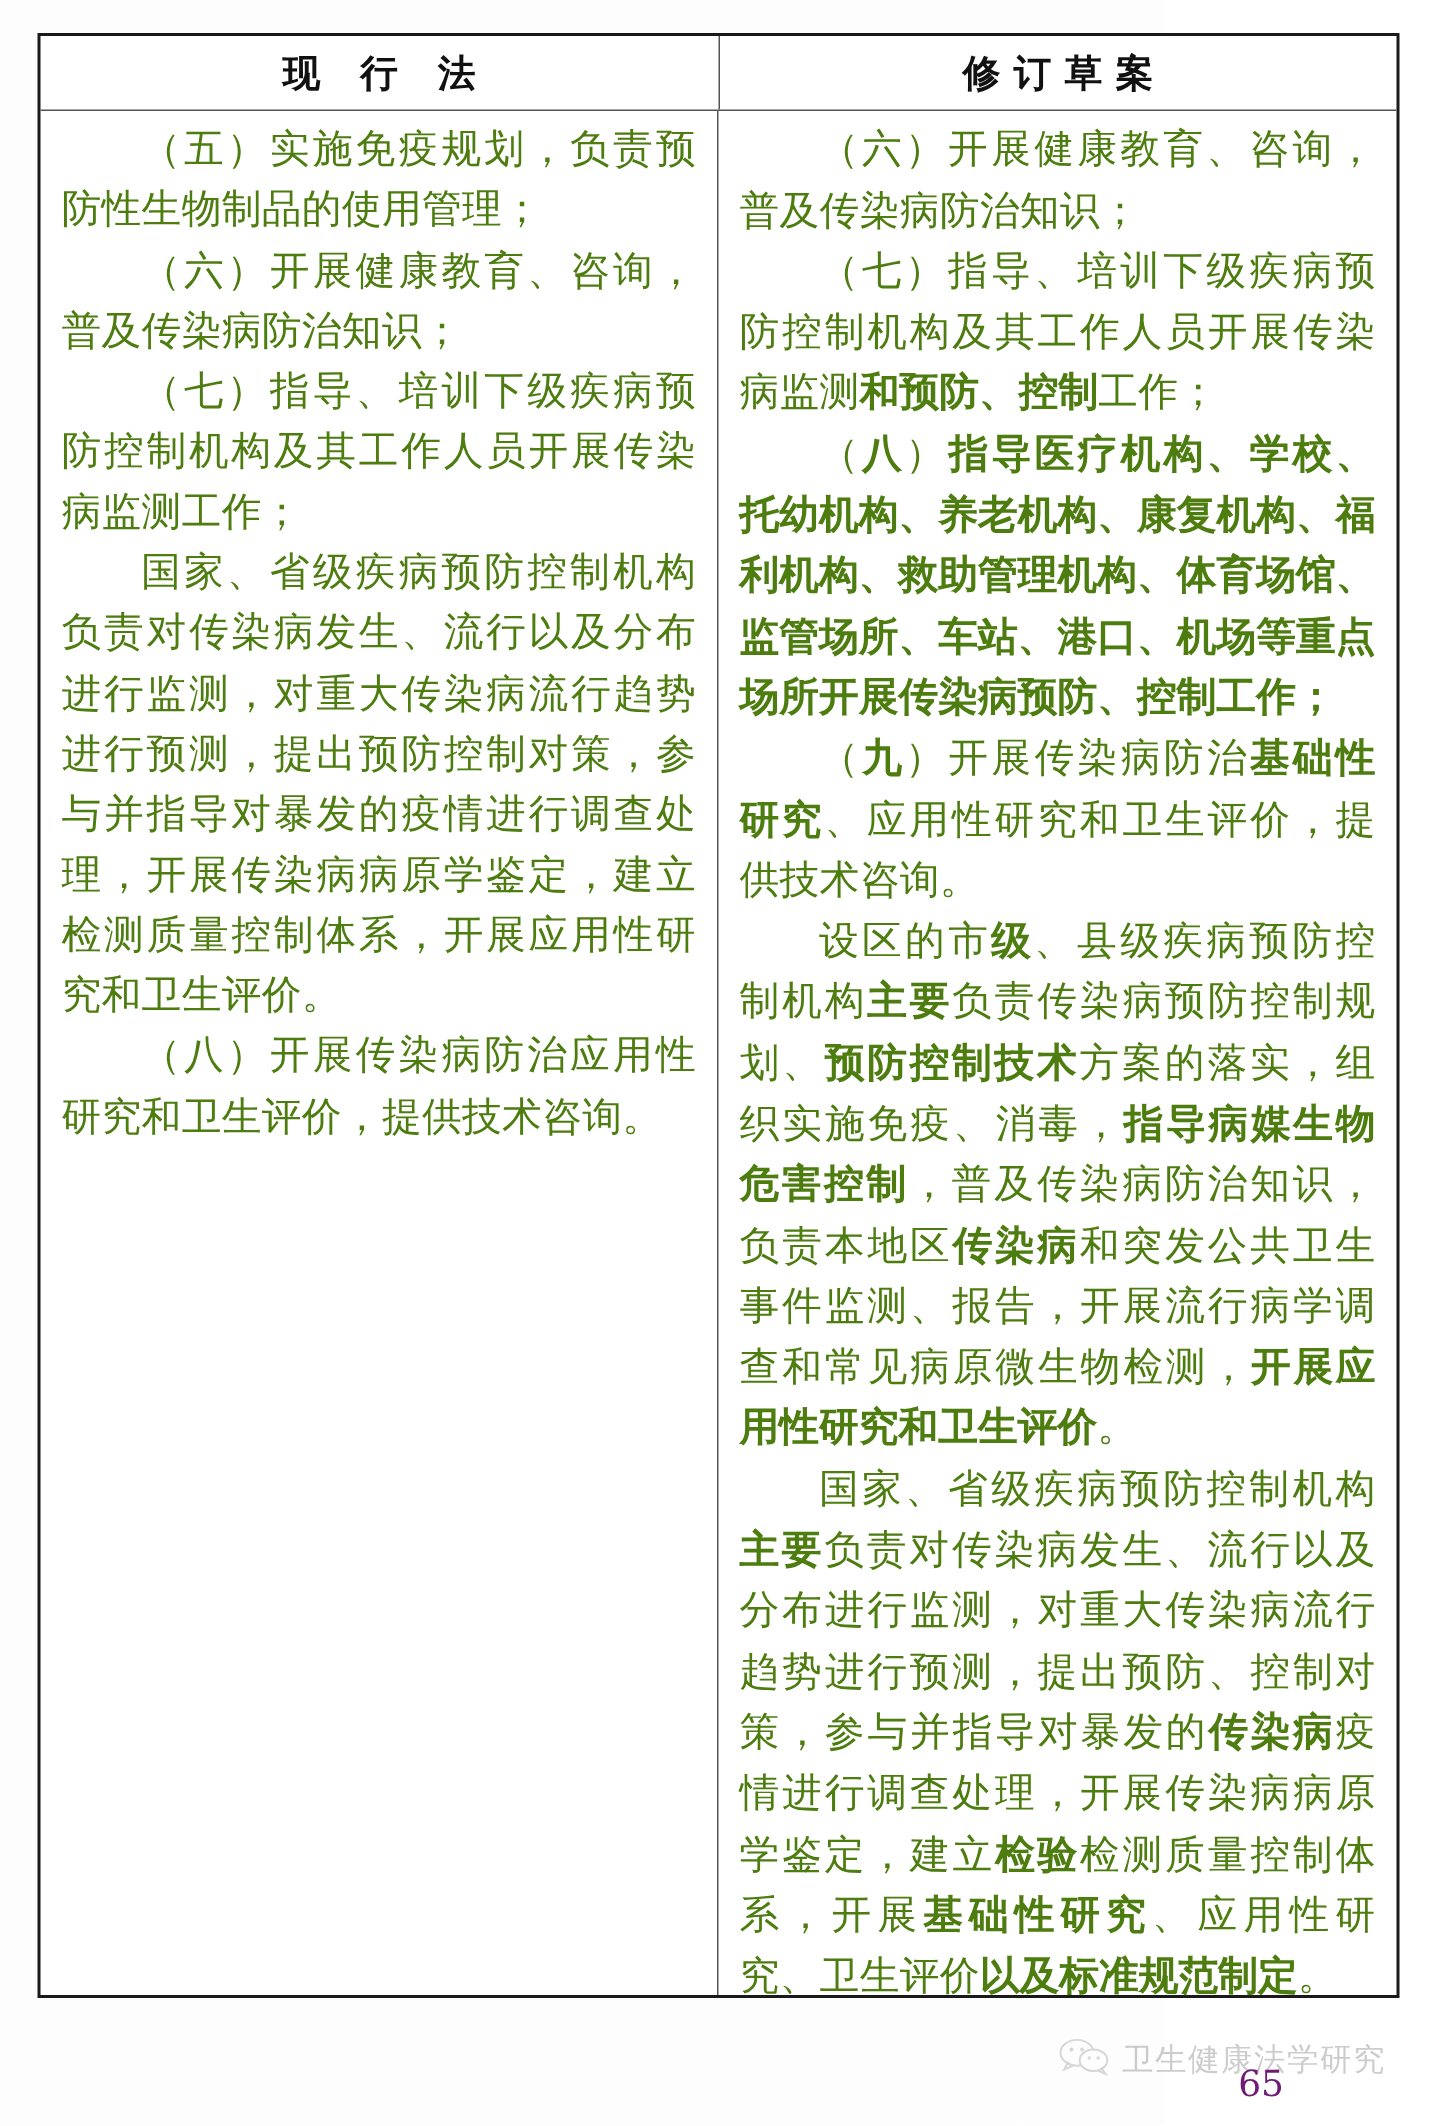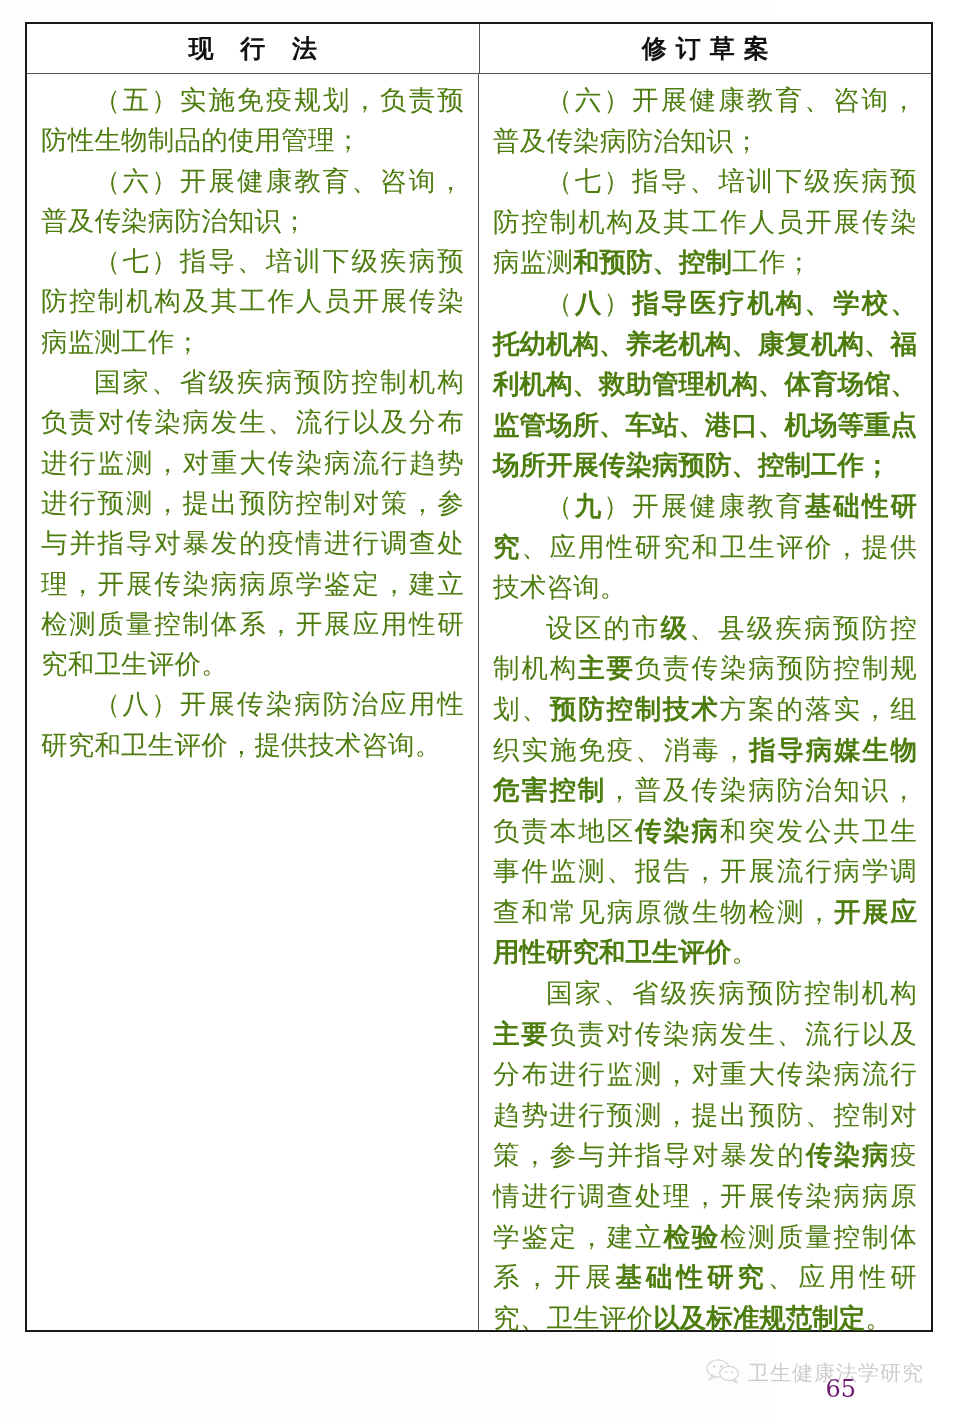--- a/index.html
+++ b/index.html
@@ -149,21 +149,21 @@
         <p class="para">（七）指导、培训下级疾病预防控制机构及其工作人员开展传染病监测工作；</p>
         <p class="para">国家、省级疾病预防控制机构负责对传染病发生、流行以及分布进行监测，对重大传染病流行趋势进行预测，提出预防控制对策，参与并指导对暴发的疫情进行调查处理，开展传染病病原学鉴定，建立检测质量控制体系，开展应用性研究和卫生评价。</p>
         <p class="para">（八）开展传染病防治应用性研究和卫生评价，提供技术咨询。</p>
       </div>
 
       <div class="cell right-cell">
         <div id="draft-paragraphs">
             <p class="para"><span>（六）开展健康教育、咨询，普及传染病防治知识；</span></p>
             <p class="para"><span>（七）指导、培训下级疾病预防控制机构及其工作人员开展传染病监测</span><span class="b">和预防、控制</span><span>工作；</span></p>
             <p class="para"><span>（</span><span class="b">八</span><span>）</span><span class="b">指导医疗机构、学校、托幼机构、养老机构、康复机构、福利机构、救助管理机构、体育场馆、监管场所、车站、港口、机场等重点场所开展传染病预防、控制工作；</span></p>
-            <p class="para"><span>（</span><span class="b">九</span><span>）</span><span>开展健康教育</span><span class="b">基础性研究</span><span>、应用性研究和卫生评价，提供技术咨询。</span></p>
+            <p class="para"><span>（</span><span class="b">九</span><span>）</span><span>开展传染病防治</span><span class="b">基础性研究</span><span>、应用性研究和卫生评价，提供技术咨询。</span></p>
             <p class="para"><span>设区的市</span><span class="b">级</span><span>、县级疾病预防控制机构</span><span class="b">主要</span><span>负责传染病预防控制规划、</span><span class="b">预防控制技术</span><span>方案的落实，组织实施免疫、消毒，</span><span class="b">指导病媒生物危害控制</span><span>，普及传染病防治知识，负责本地区</span><span class="b">传染病</span><span>和突发公共卫生事件监测、报告，开展流行病学调查和常见病原微生物检测，</span><span class="b">开展应用性研究和卫生评价</span><span>。</span></p>
             <p class="para"><span>国家、省级疾病预防控制机构</span><span class="b">主要</span><span>负责对传染病发生、流行以及分布进行监测，对重大传染病流行趋势进行预测，提出预防、控制对策，参与并指导对暴发的</span><span class="b">传染病</span><span>疫情进行调查处理，开展传染病病原学鉴定，建立</span><span class="b">检验</span><span>检测质量控制体系，开展</span><span class="b">基础性研究</span><span>、应用性研究、卫生评价</span><span class="b">以及标准规范制定</span><span>。</span></p>
           </div>
       </div>
 
     </div>
   </div>
 
   <div id="footer">
     <div id="watermark">

